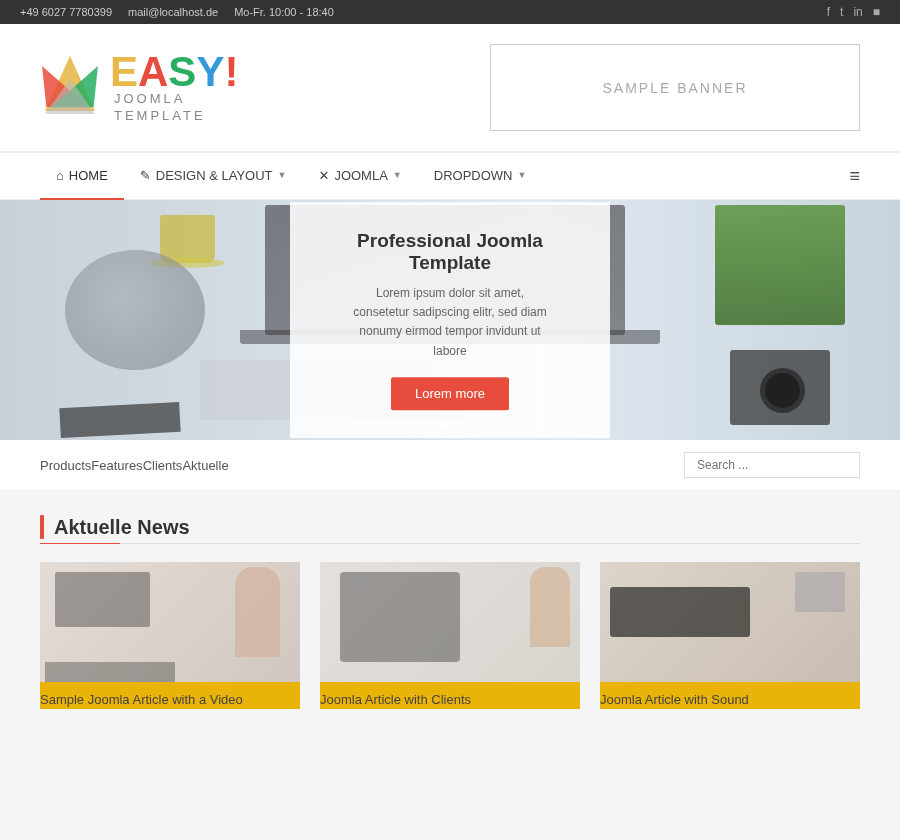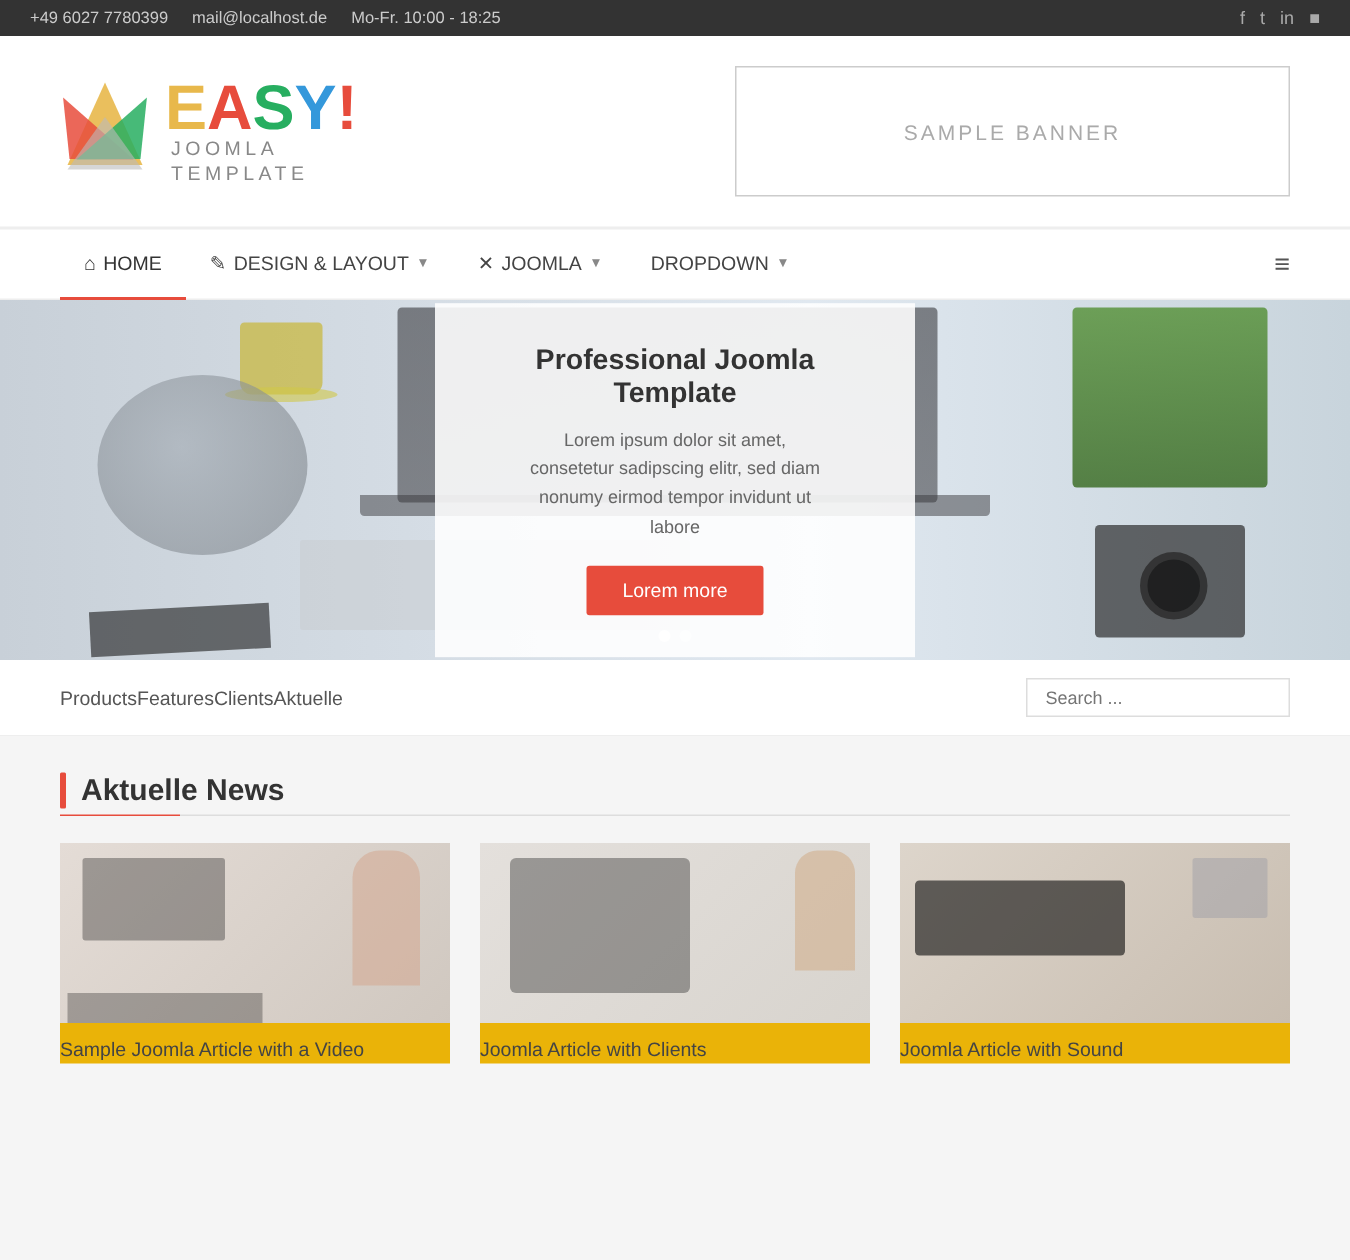--- a/index.html
+++ b/index.html
@@ -197,21 +197,21 @@
       font-weight: normal;
     }
   </style>
 </head>
 <body>
 
 <div class="topbar">
   <div class="topbar-left">
     <span>+49 6027 7780399</span>
     <span>mail@localhost.de</span>
-    <span>Mo-Fr. 10:00 - 18:25</span>
+    <span>Mo-Fr. 10:00 - 18:40</span>
   </div>
   <div class="topbar-right">
     <span class="topbar-icon">f</span>
     <span class="topbar-icon">t</span>
     <span class="topbar-icon">in</span>
     <span class="topbar-icon">■</span>
   </div>
 </div>
 
 <div class="header">

